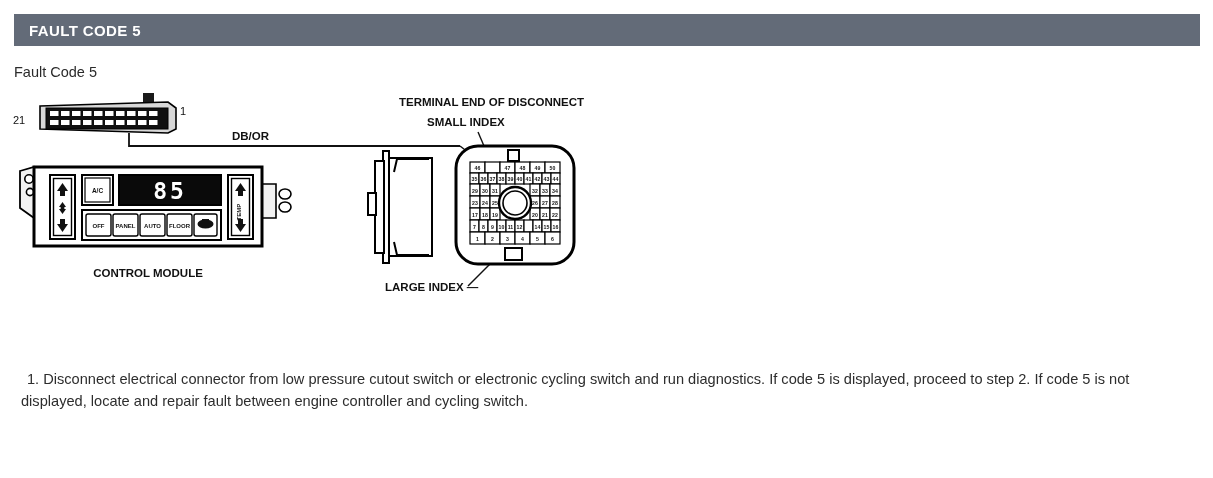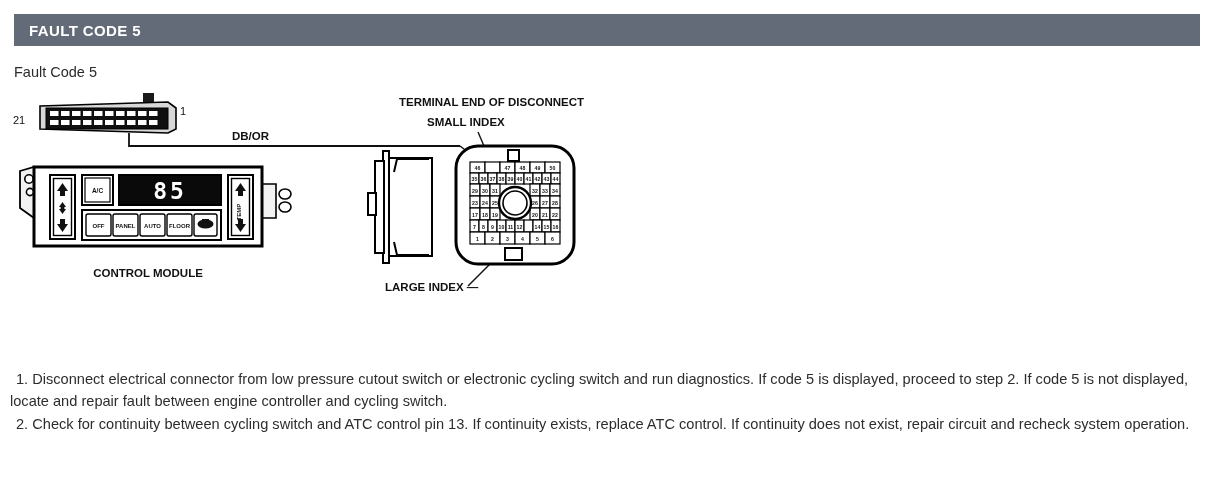--- a/index.html
+++ b/index.html
@@ -59,21 +59,21 @@
   #steps {
     position: absolute;
     left: 10px;
     top: 368px;
     width: 1185px;
     font-size: 14.6px;
     line-height: 22px;
     color: #2d2d2d;
   }
   .step {
-    margin: 0 0 1px 0;
+    margin: 0 0 1px 11px;
     text-indent: 6px;
   }
 </style>
 </head>
 <body>
 
 <div id="header-bar">
   <span id="header-title">FAULT CODE 5</span>
 </div>
 
@@ -335,14 +335,13 @@
       <text x="537.5" y="153">5</text>
       <text x="552.5" y="153">6</text>
     </g>
   </g>
 
 </svg>
 </div>
 
 <div id="steps">
   <p class="step">1. Disconnect electrical connector from low pressure cutout switch or electronic cycling switch and run diagnostics. If code 5 is displayed, proceed to step 2. If code 5 is not displayed, locate and repair fault between engine controller and cycling switch.</p>
-  <p class="step">2. Check for continuity between cycling switch and ATC control pin 13. If continuity exists, replace ATC control. If continuity does not exist, repair circuit and recheck system operation.</p>
 </div>
 
 </body></html>

